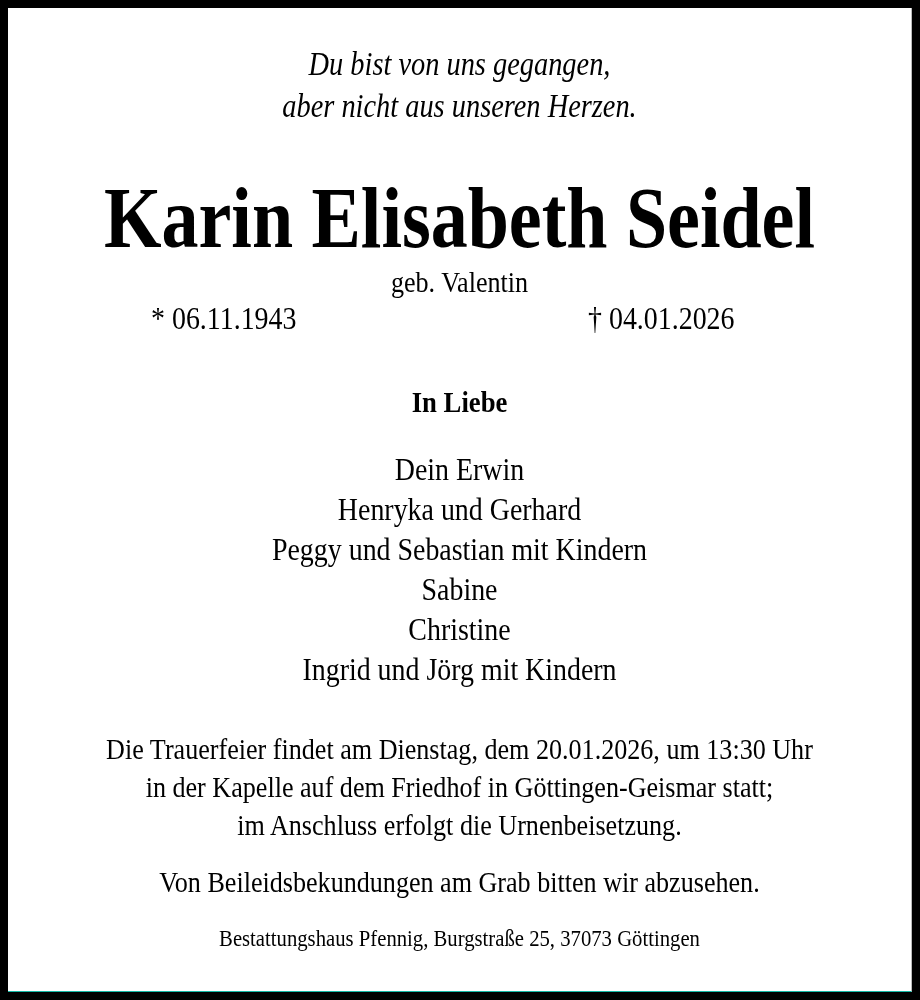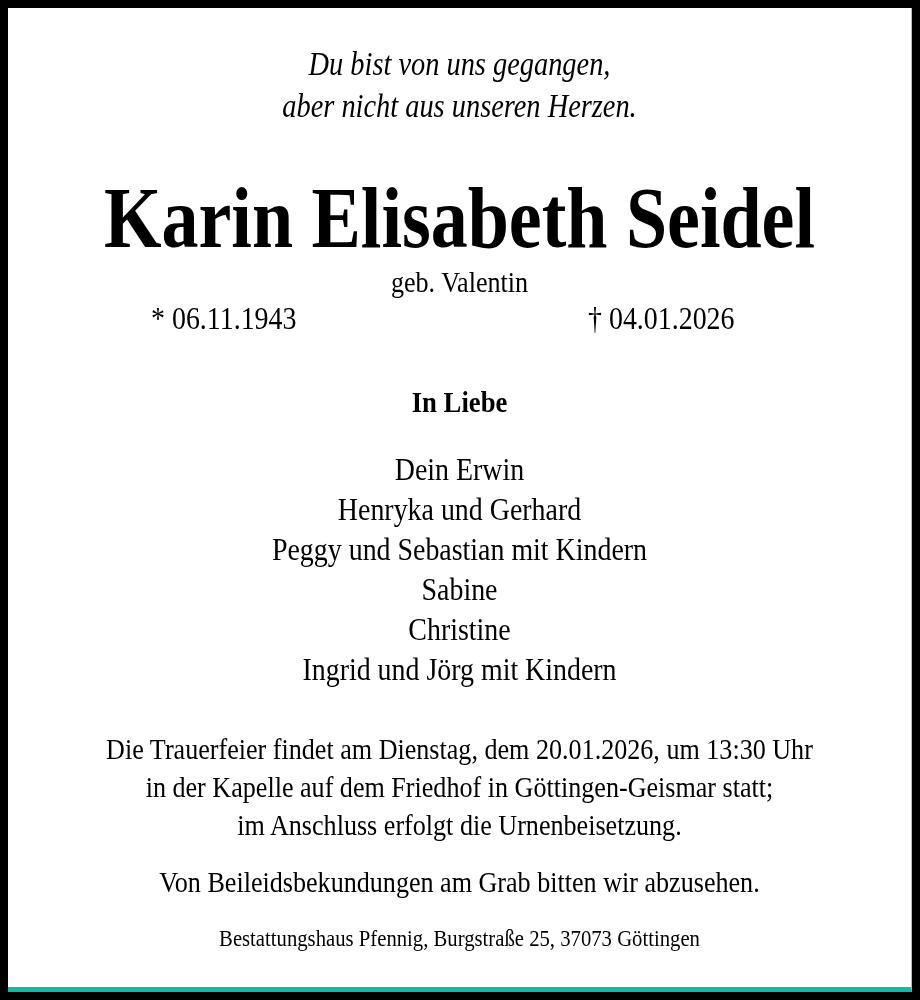--- a/index.html
+++ b/index.html
@@ -11,21 +11,21 @@
       color: #000;
       overflow: hidden;
     }
     .card {
       position: absolute;
       left: 8px; top: 8px;
       width: 904px; height: 984px;
       background: #fff;
       box-sizing: border-box;
       border-right: 1px solid #bbb;
-      border-bottom: 5px solid #14b8a6;
+      border-bottom: 1px solid #14b8a6;
     }
     .line { position: absolute; left: 0; right: 0; text-align: center; white-space: nowrap; }
     .motto { font-style: italic; font-size: 33px; transform: scaleX(0.86); }
     .name { font-weight: bold; font-size: 86px; transform: scaleX(0.86); letter-spacing: 0px; }
     .geb { font-size: 29px; transform: scaleX(0.9); }
     .date { position: absolute; font-size: 31px; white-space: nowrap; transform-origin: left center; transform: scaleX(0.9); }
     .inliebe { font-weight: bold; font-size: 29px; transform: scaleX(0.92); }
     .mourner { font-size: 31px; transform: scaleX(0.9); }
     .info { font-size: 29px; transform: scaleX(0.9); }
     .notice { font-size: 29px; transform: scaleX(0.9); }

